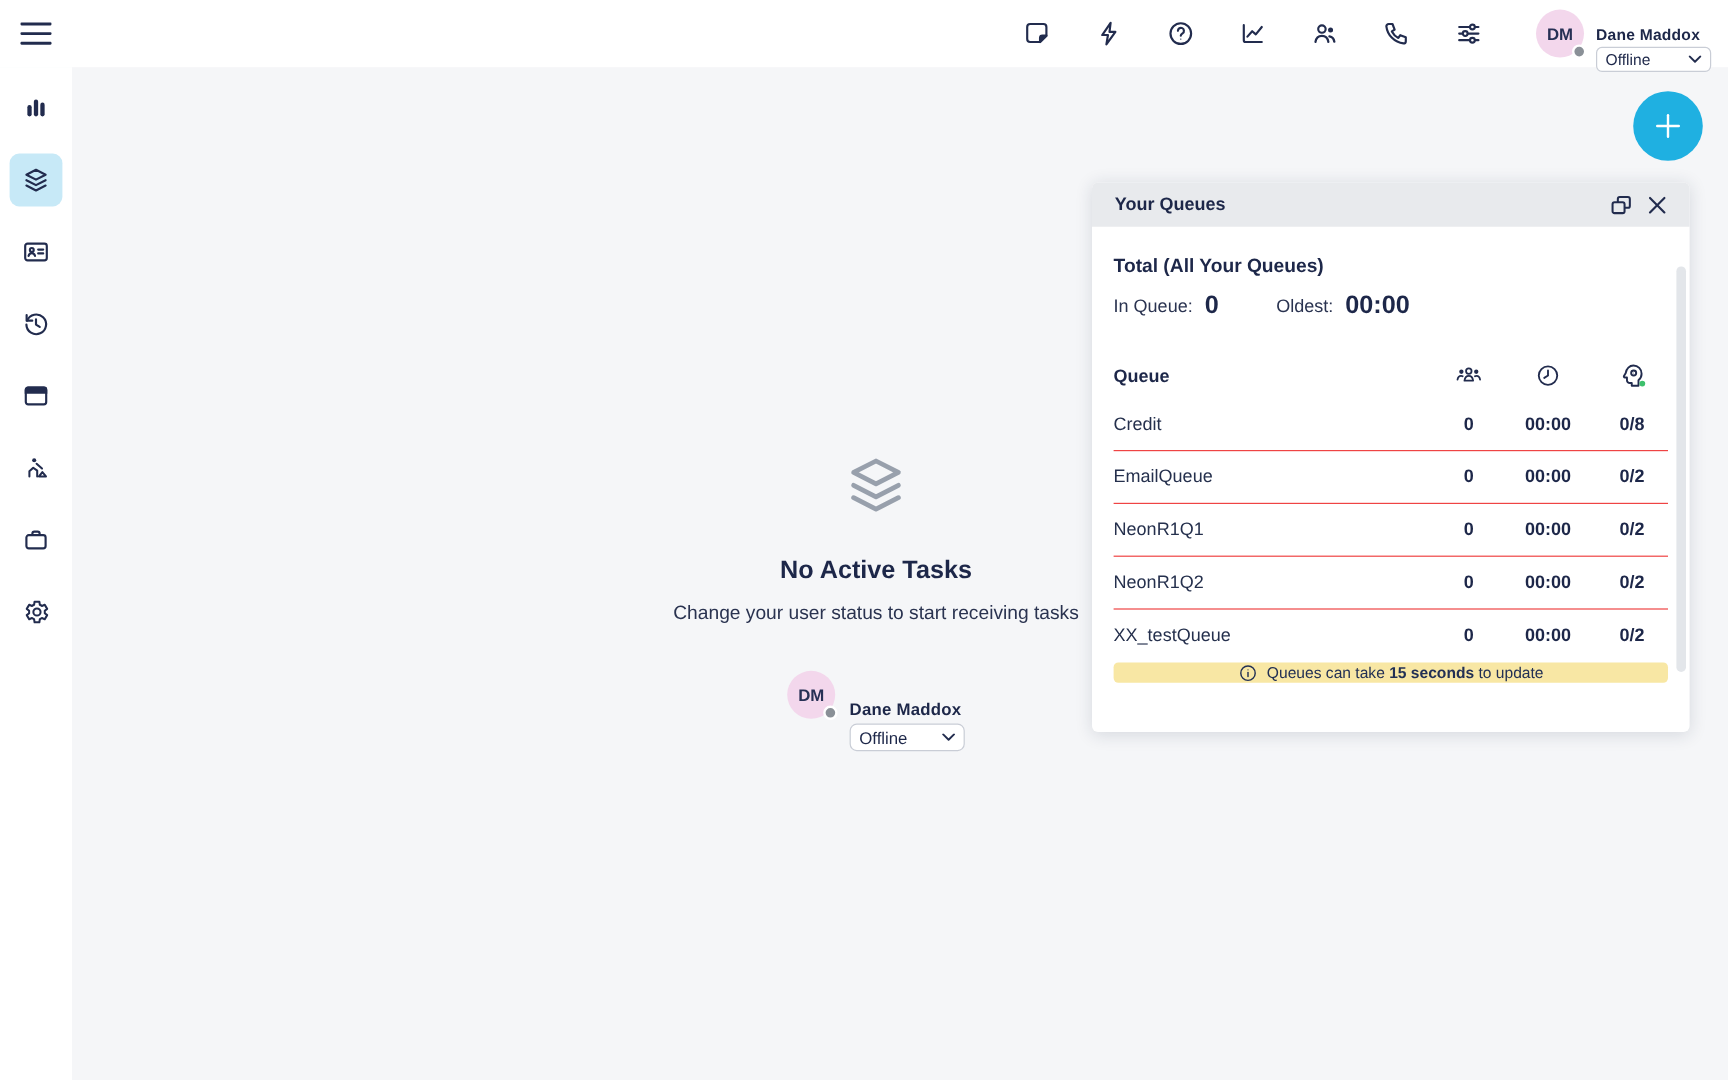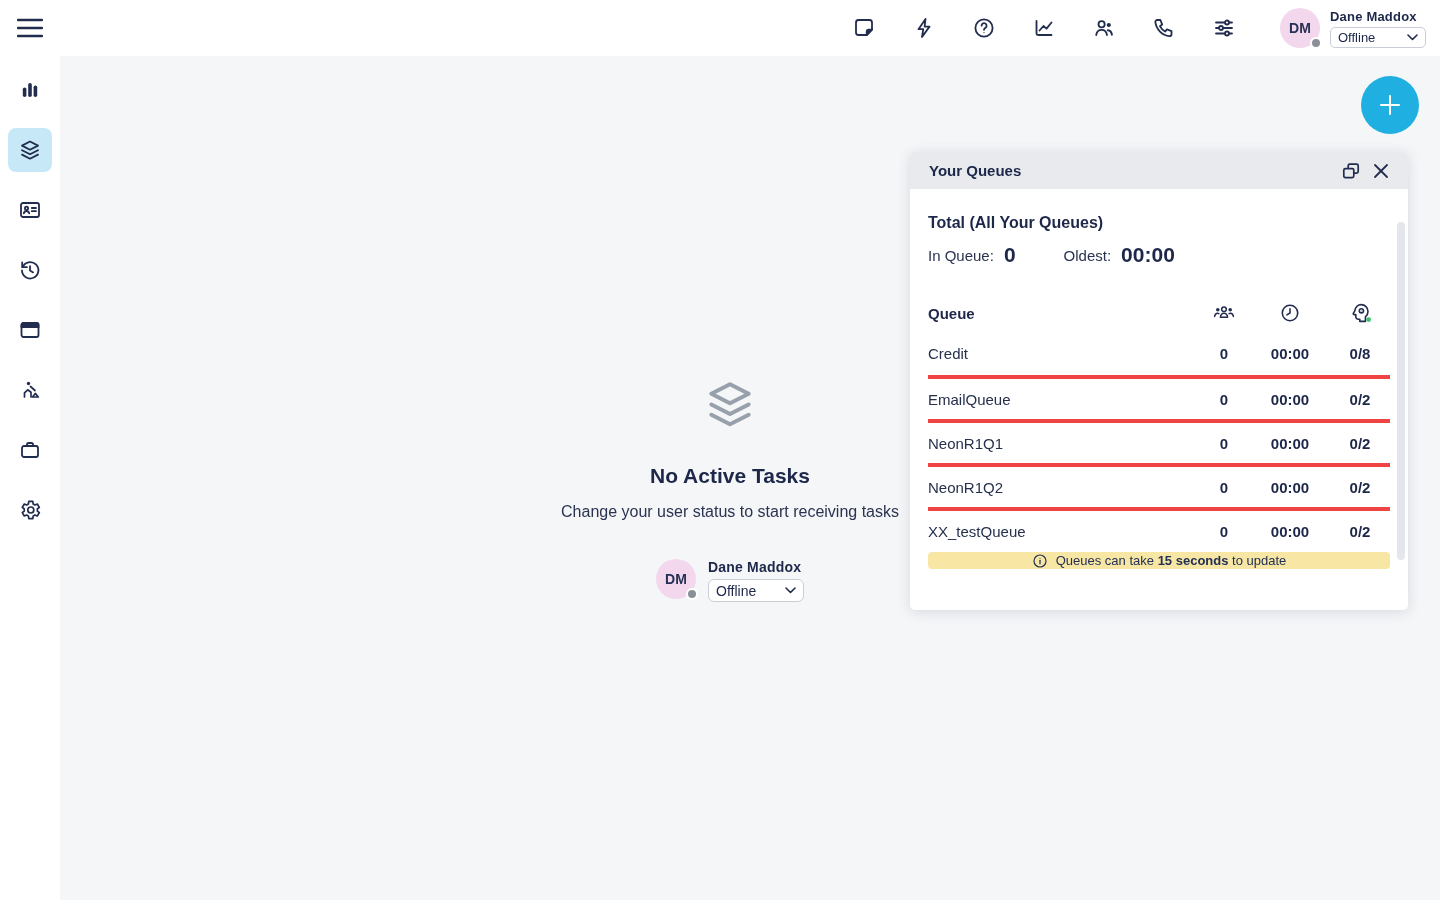--- a/index.html
+++ b/index.html
@@ -31,21 +31,21 @@
   .user-chip { display:flex; align-items:center; margin:0 14px 0 26px; }
   .avatar {
     position:relative; width:40px; height:40px; border-radius:50%;
     background:#f3d7ec; color:#273055; font-weight:bold; font-size:14px;
     display:flex; align-items:center; justify-content:center; flex:0 0 auto;
   }
   .avatar .presence {
     position:absolute; right:-2px; bottom:-1px; width:12px; height:12px;
     border-radius:50%; background:#8a9097; border:2px solid #ffffff;
   }
-  .user-meta { margin-left:10px; }
+  .user-meta { margin-left:10px;margin-top:24px; }
   .user-name { font-size:13px; font-weight:bold; color:#1d2749; letter-spacing:.2px; }
   .status-select {
     margin-top:3px; width:96px; height:21px; border:1px solid #c9cdd6; border-radius:5px;
     background:#fff; display:flex; align-items:center; justify-content:space-between;
     padding:0 7px; font-size:13px; color:#1d2749; cursor:pointer;
   }
 
   
   .sidebar {
     position:absolute; top:56px; left:0; width:60px; height:844px;
@@ -100,21 +100,21 @@
   .stat-label { font-size:15px; color:#2a3350; }
   .stat-value { font-size:21px; font-weight:bold; color:#1d2749; margin-left:10px; }
   .stat-gap { width:48px; }
 
   .qtable { margin-top:28px; }
   .qrow {
     display:grid; grid-template-columns:1fr 52px 80px 60px;
     align-items:center; height:44px;
   }
   .qrow.header { height:36px; }
-  .qrow + .qrow { border-top:4px solid #ef4444; }
+  .qrow + .qrow { border-top:1px solid #ef4444; }
   .qrow.header + .qrow { border-top:none; }
   .q-name { font-size:15px; color:#25304d; }
   .q-head-label { font-size:15px; font-weight:bold; color:#1d2749; }
   .q-col { display:flex; justify-content:center; align-items:center; color:#222c4e; }
   .q-val { font-size:15px; font-weight:bold; color:#1d2749; text-align:center; }
 
   .notice {
     margin-top:1px; height:17px; background:#f8e7a4; border-radius:4px;
     display:flex; align-items:center; justify-content:center; color:#223054;
   }

